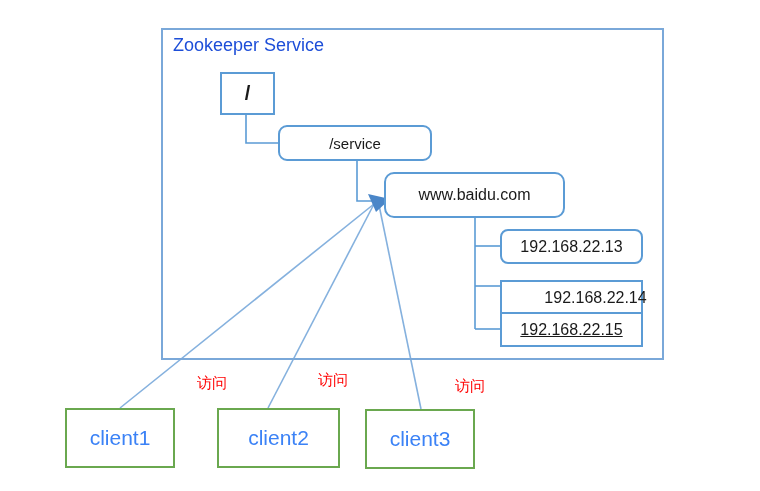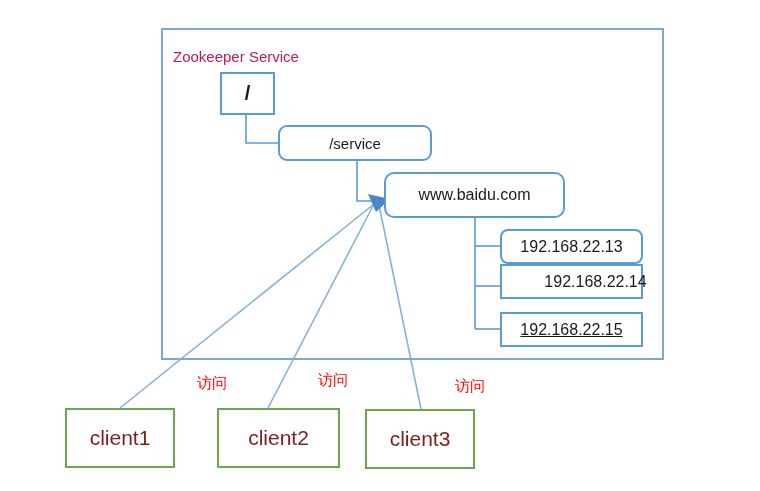--- a/index.html
+++ b/index.html
@@ -9,39 +9,39 @@
     background:#ffffff;
     font-family:"Liberation Sans", sans-serif;
     overflow:hidden;
   }
   .wires{position:absolute;left:0;top:0;width:760px;height:491px;}
   .zk-container{
     position:absolute;left:161px;top:28px;width:503px;height:332px;
     border:2px solid #7aa8d9;background:transparent;box-sizing:border-box;
   }
   .zk-title{
-    position:absolute;left:173px;top:48px;
-    color:#be185d;font-size:15px;line-height:18px;white-space:nowrap;
+    position:absolute;left:173px;top:36px;
+    color:#1d4ed8;font-size:18px;line-height:18px;white-space:nowrap;
   }
   .node{
     position:absolute;box-sizing:border-box;background:#ffffff;
     border:2px solid #5b9bd5;
     display:flex;align-items:center;justify-content:center;
     color:#1a1a1a;font-size:15px;white-space:nowrap;
   }
   .node-root{left:220px;top:72px;width:55px;height:43px;font-size:20px;font-weight:bold;}
   .node-service{left:278px;top:125px;width:154px;height:36px;border-radius:9px;}
   .node-baidu{left:384px;top:172px;width:181px;height:46px;border-radius:10px;font-size:16px;}
   .node-ip{left:500px;width:143px;height:35px;font-size:16px;}
-  .ip-0{top:229px;border-radius:8px;} .ip-1{top:264px;padding-left:48px;} .ip-2{top:312px;text-decoration:underline;}
+  .ip-0{top:229px;border-radius:8px;} .ip-1{top:280px;padding-left:48px;} .ip-2{top:312px;text-decoration:underline;}
   .client{
     position:absolute;box-sizing:border-box;background:#ffffff;
     border:2px solid #6aa84f;top:408px;height:60px;
     display:flex;align-items:center;justify-content:center;
-    color:#7f1d1d;font-size:21px;white-space:nowrap;
+    color:#3b82f6;font-size:21px;white-space:nowrap;
   }
   .client-0{left:65px;width:110px;}
   .client-1{left:217px;width:123px;}
   .client-2{left:365px;width:110px;top:409px;}
   .access-label{
     position:absolute;color:#ff0000;font-size:15px;font-weight:normal;
     line-height:18px;white-space:nowrap;
   }
   .access-0{left:197px;top:374px;}
   .access-1{left:318px;top:371px;}

